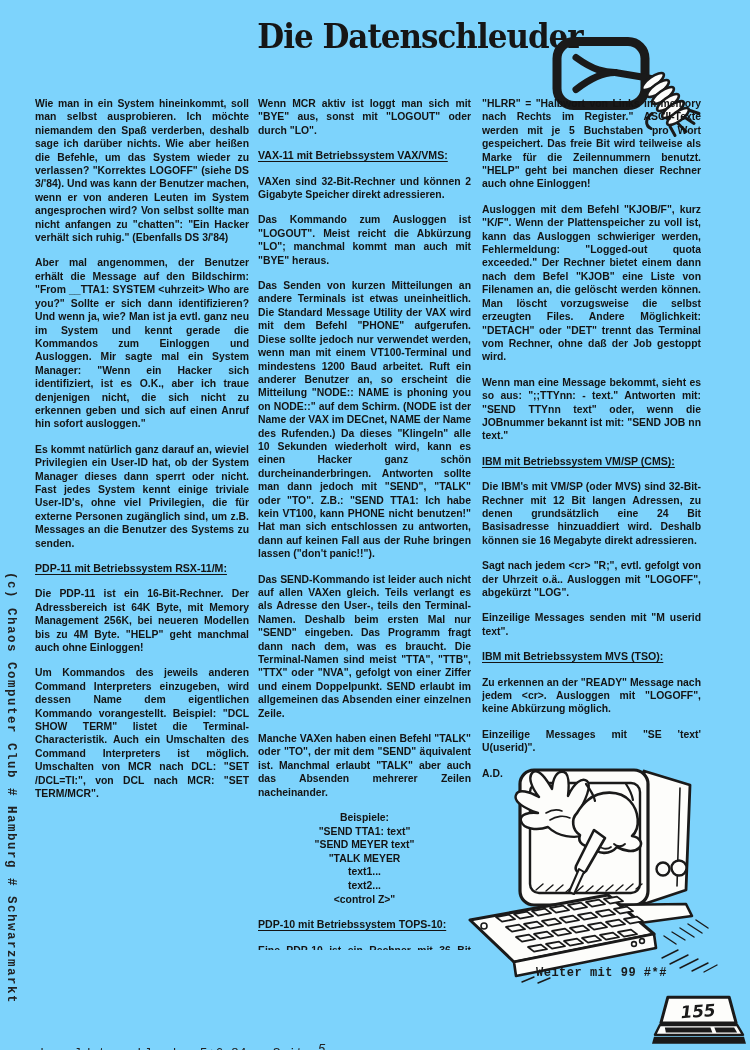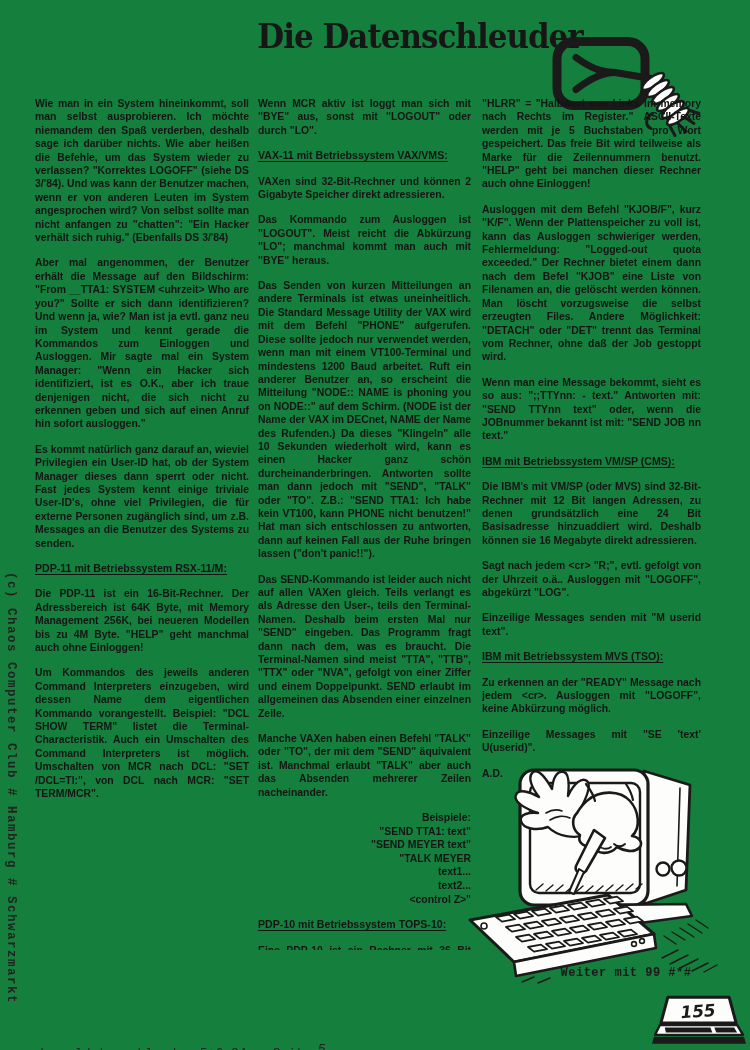--- a/index.html
+++ b/index.html
@@ -1,18 +1,18 @@
 <!DOCTYPE html>
 <html><head>
 <meta charset="utf-8">
 <style>
   html,body { margin:0; padding:0; background:#d8d8d8; }
   .page {
     position:relative; width:750px; height:1050px; margin:0 auto;
-    background:#15803d; color:#161616; overflow:hidden;
+    background:#7dd3fc; color:#161616; overflow:hidden;
     font-family:"Liberation Sans", sans-serif;
   }
   
   .masthead {
     position:absolute; left:240px; top:18px; width:360px;
     font-family:"DejaVu Serif", serif; font-weight:bold; font-size:31px;
     text-align:center; letter-spacing:-1px; transform:scaleY(1.08);
     white-space:nowrap;
   }
   .subtitle {
@@ -31,21 +31,21 @@
   #col2 { left:258px; width:213px; height:860px; }
   #col3 { left:482px; width:219px; height:690px; }
   .col p { margin:7px 0 12px 0; }
   .col h3 {
     font-size:10.6px; font-weight:700; margin:3px 0 12px 0;
     text-decoration:underline; text-underline-offset:2px;
   }
   .col pre {
     font-family:"Liberation Sans", sans-serif;
     font-size:10.4px; line-height:13.6px; font-weight:700;
-    margin:0 0 12px 0; white-space:pre; text-align:right;
+    margin:0 0 12px 0; white-space:pre; text-align:center;
   }
   .col p.sig { text-align:left; }
   
   .margin-copy {
     position:absolute; left:4px; top:572px; height:400px;
     writing-mode:vertical-rl;
     font-family:"Liberation Mono", monospace; font-weight:700;
     font-size:12.5px; letter-spacing:1.5px; white-space:nowrap; color:#222;
   }
   .footer {
@@ -53,21 +53,21 @@
     font-family:"Liberation Mono", monospace; font-weight:400; font-size:13px;
     color:#222; white-space:nowrap;
   }
   .footer .seite { margin-left:26px; }
   .footer .pgnum { position:relative; top:-4px; margin-left:6px; font-style:italic; }
   
   .illus { position:absolute; left:458px; top:768px; width:288px; height:238px; }
   .caption {
     position:absolute; left:536px; top:966px; width:180px;
     font-family:"Liberation Mono", monospace; font-weight:700; font-size:12px;
-    letter-spacing:0.5px; color:#1a1a1a;text-align:center;
+    letter-spacing:0.5px; color:#1a1a1a;
   }
   .marker { position:absolute; left:652px; top:994px; width:94px; height:54px; }
   .marker text {
     font-family:"DejaVu Sans", sans-serif; font-style:italic; font-weight:bold;
     font-size:17px;
   }
   svg .ln { fill:none; stroke:#1a1a1a; stroke-linecap:round; stroke-linejoin:round; }
   svg .wh { fill:#fdfdfb; stroke:#1a1a1a; stroke-linejoin:round; }
 </style>
 </head>

